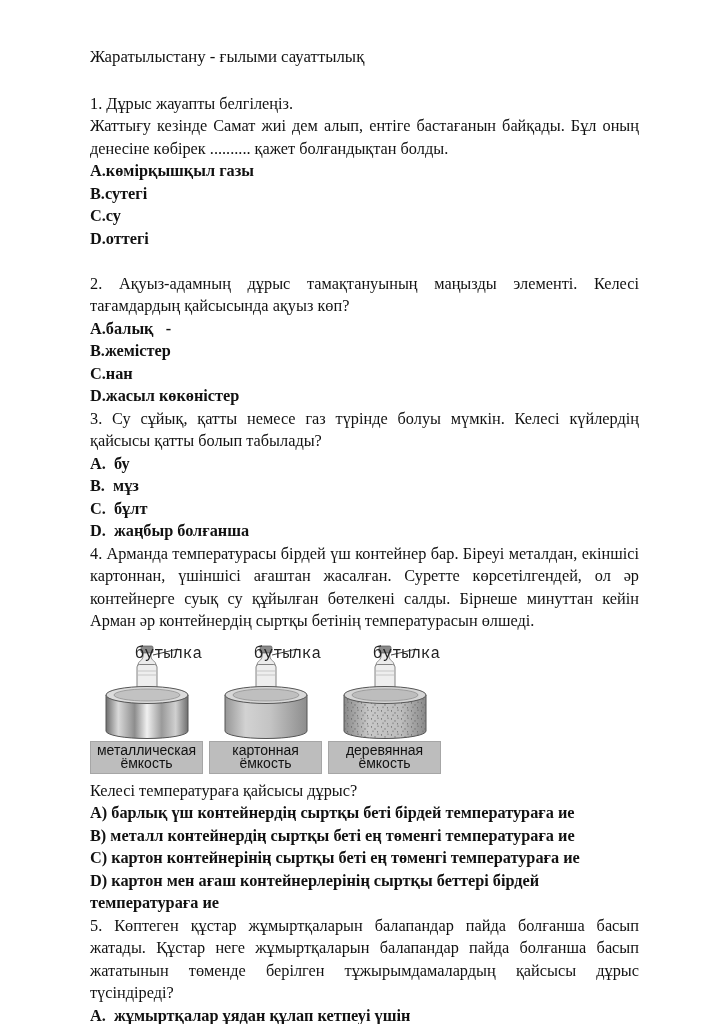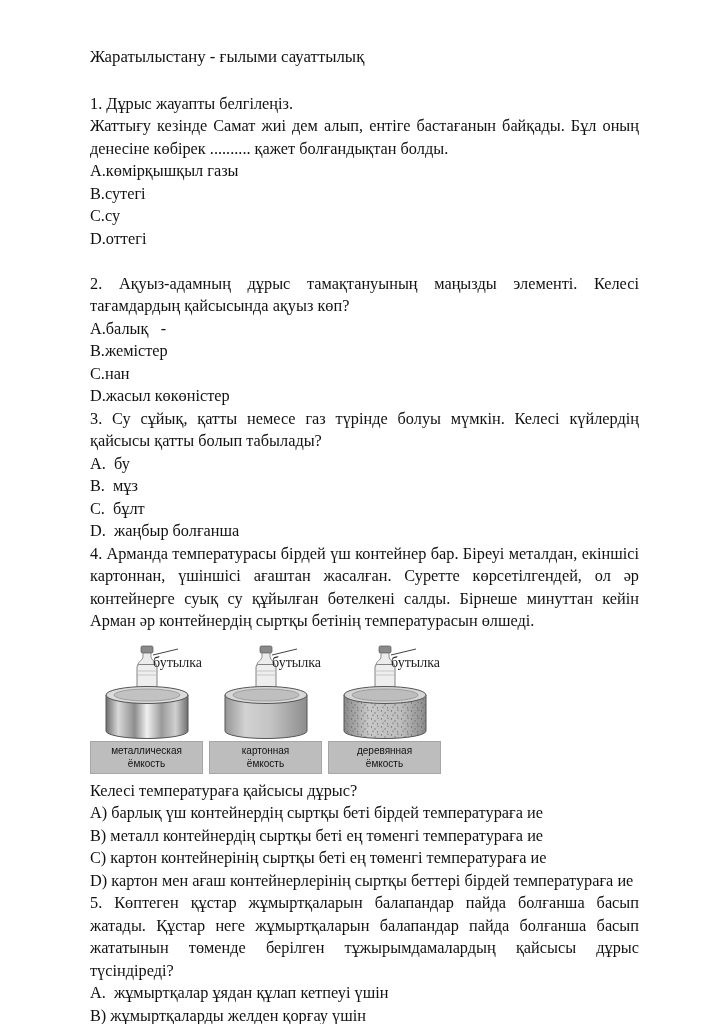--- a/index.html
+++ b/index.html
@@ -14,43 +14,43 @@
     line-height: 22.5px;
     color: #111;
     background: #ffffff;
   }
   .doc-title {
     font-weight: normal;
     font-size: 16.8px;
     margin-bottom: 24px;
   }
   .para { text-align: justify; white-space: pre-wrap; }
-  .option { white-space: pre-wrap; }
+  .option { white-space: pre-wrap; font-weight: bold; }
   .spacer { height: 22.5px; }
 
   
   .figure {
     margin: 12px 0 6px 0;
     display: flex;
     gap: 6px;
     width: 352px;
   }
   .fig-panel { position: relative; width: 113px; }
   .fig-callout {
-    position: absolute; top: 12px; right: 1px;
-    font-family: Liberation Serif, serif;
-    font-size: 14px; line-height: 11px; color: #222;
+    position: absolute; top: 4px; right: 1px;
+    font-family: Liberation Mono, monospace;
+    font-size: 16px; line-height: 11px; color: #222;
   }
   .fig-svg { display: block; margin: 0 auto; }
   .fig-label {
     background: #bdbdbd;
     border: 1px solid #a6a6a6;
     text-align: center;
     font-family: "Liberation Sans", sans-serif;
-    font-size: 10px; line-height: 13px;
+    font-size: 14px; line-height: 13px;
     color: #111;
     padding: 2px 0 3px 0;
   }
 </style>
 </head>
 <body>
 
 <div class="page">
 
   <div class="doc-title">Жаратылыстану - ғылыми сауаттылық</div>

